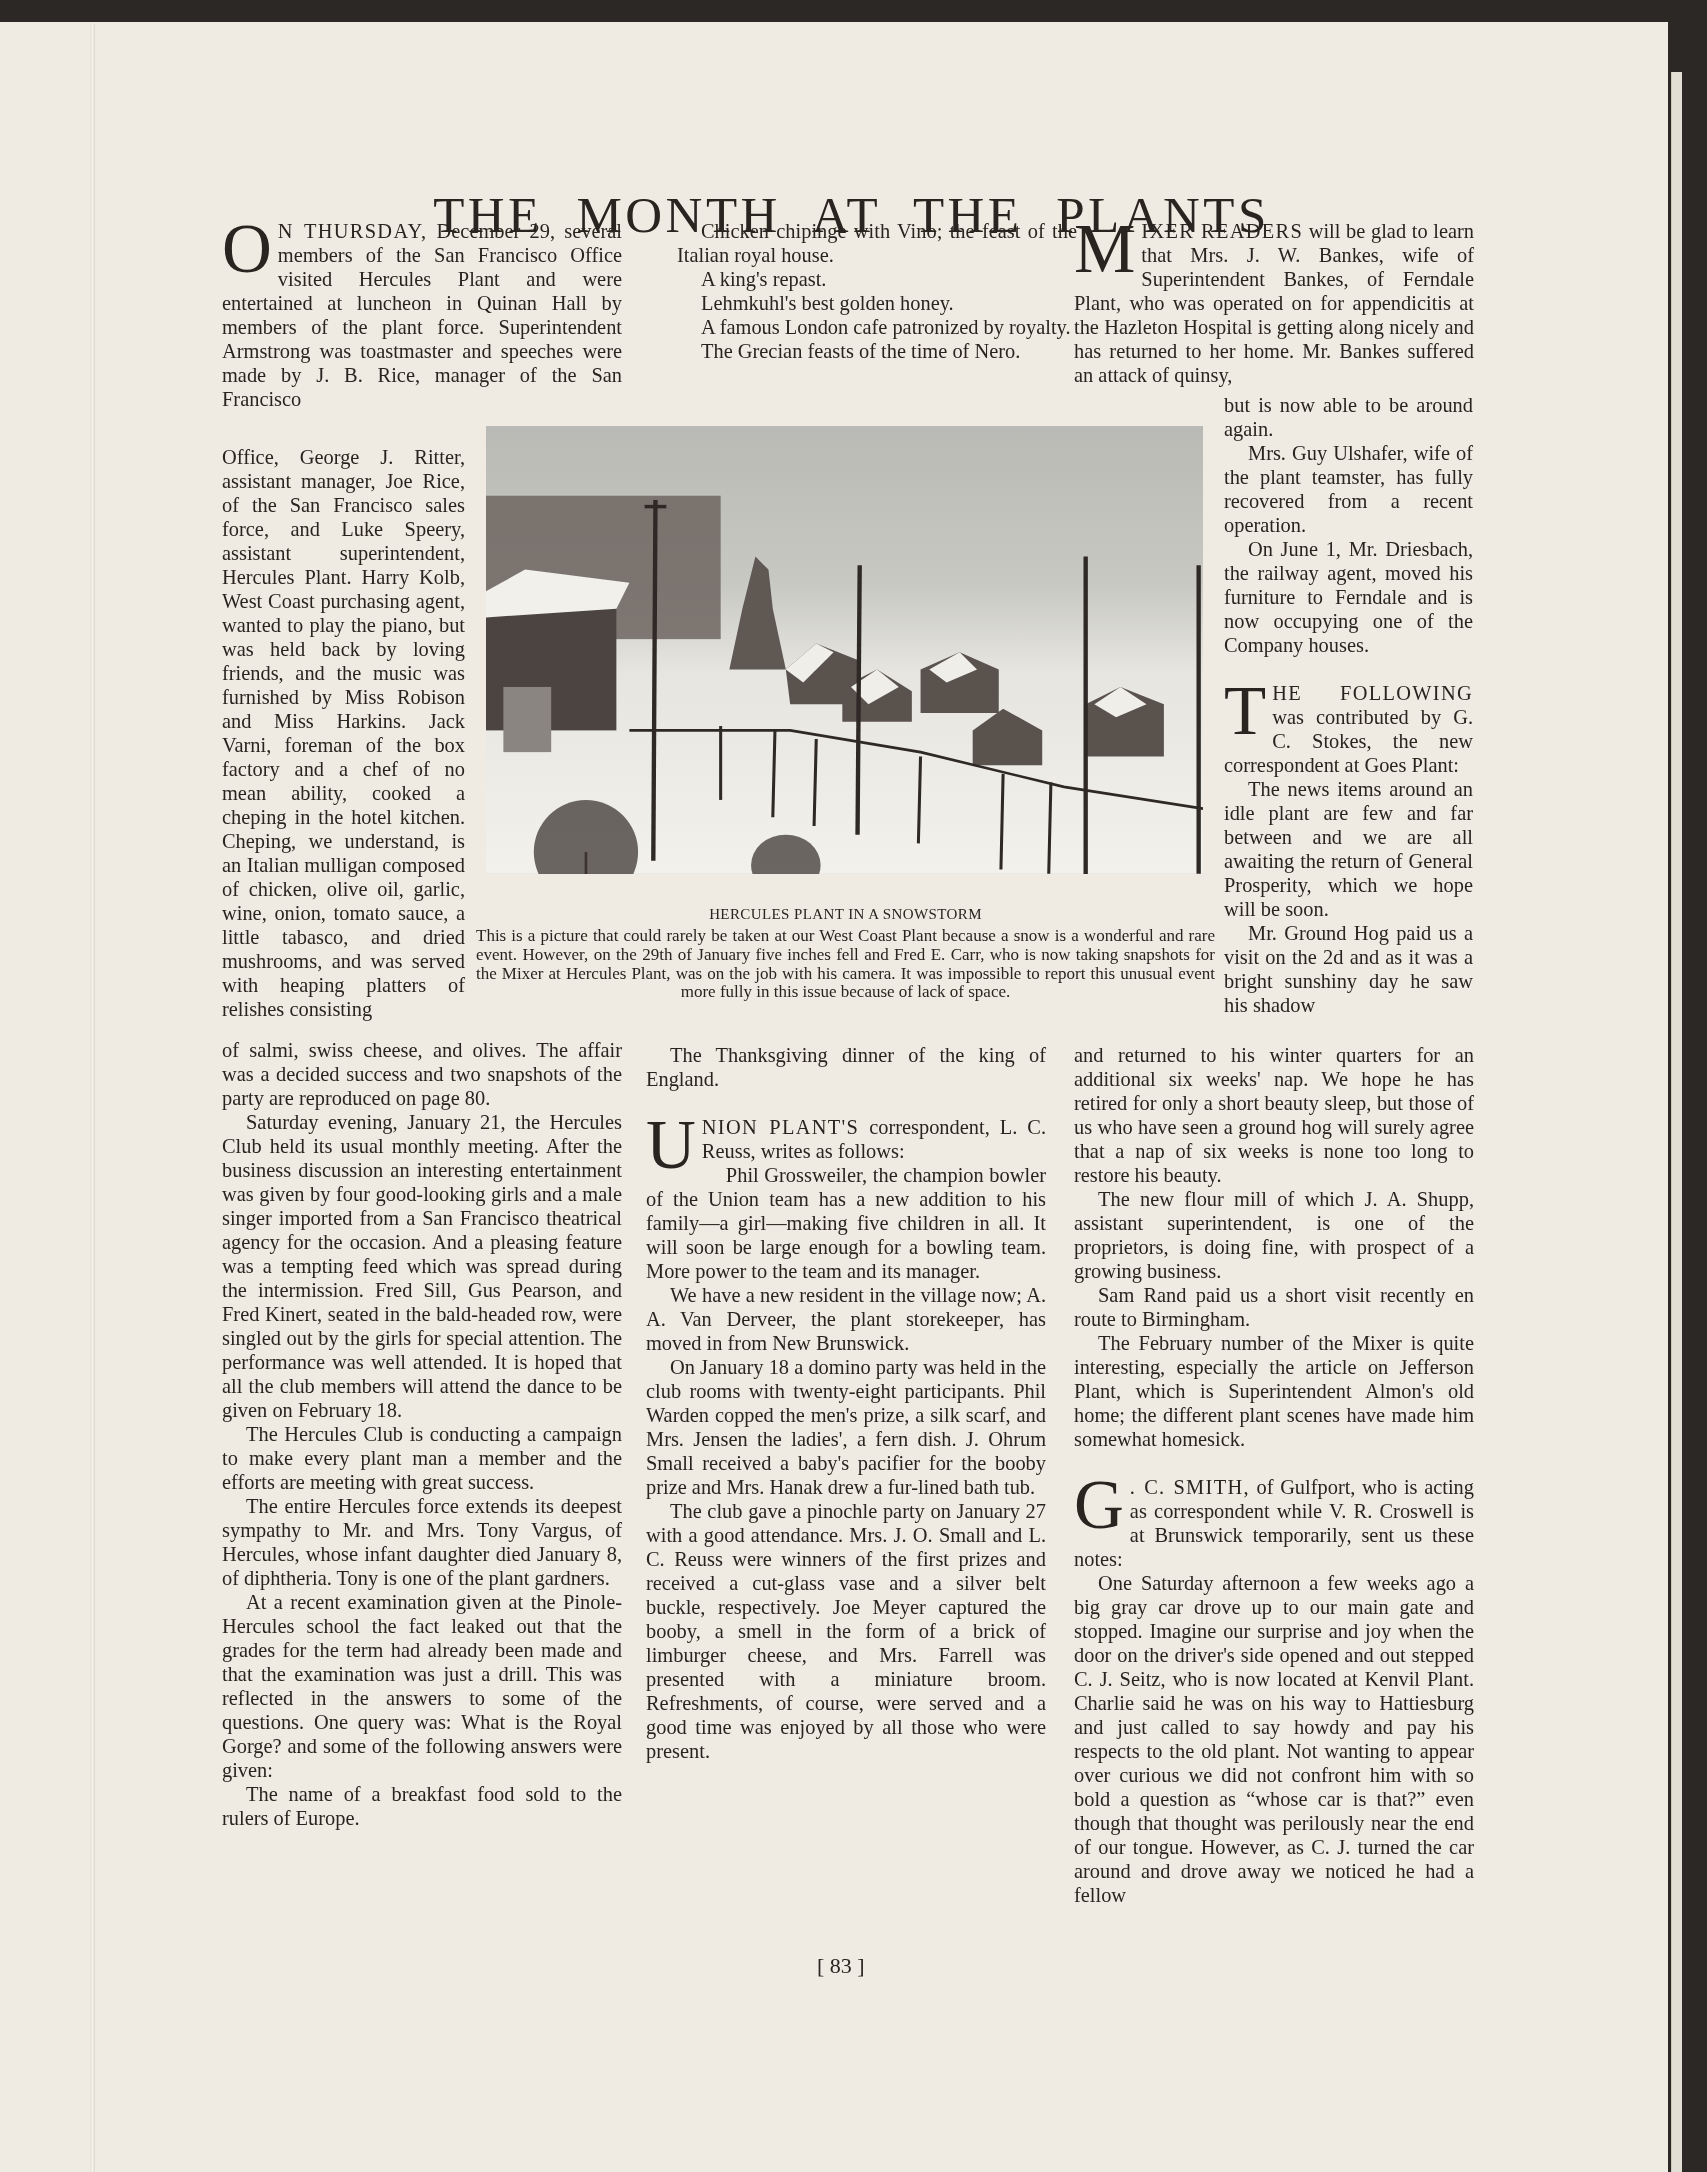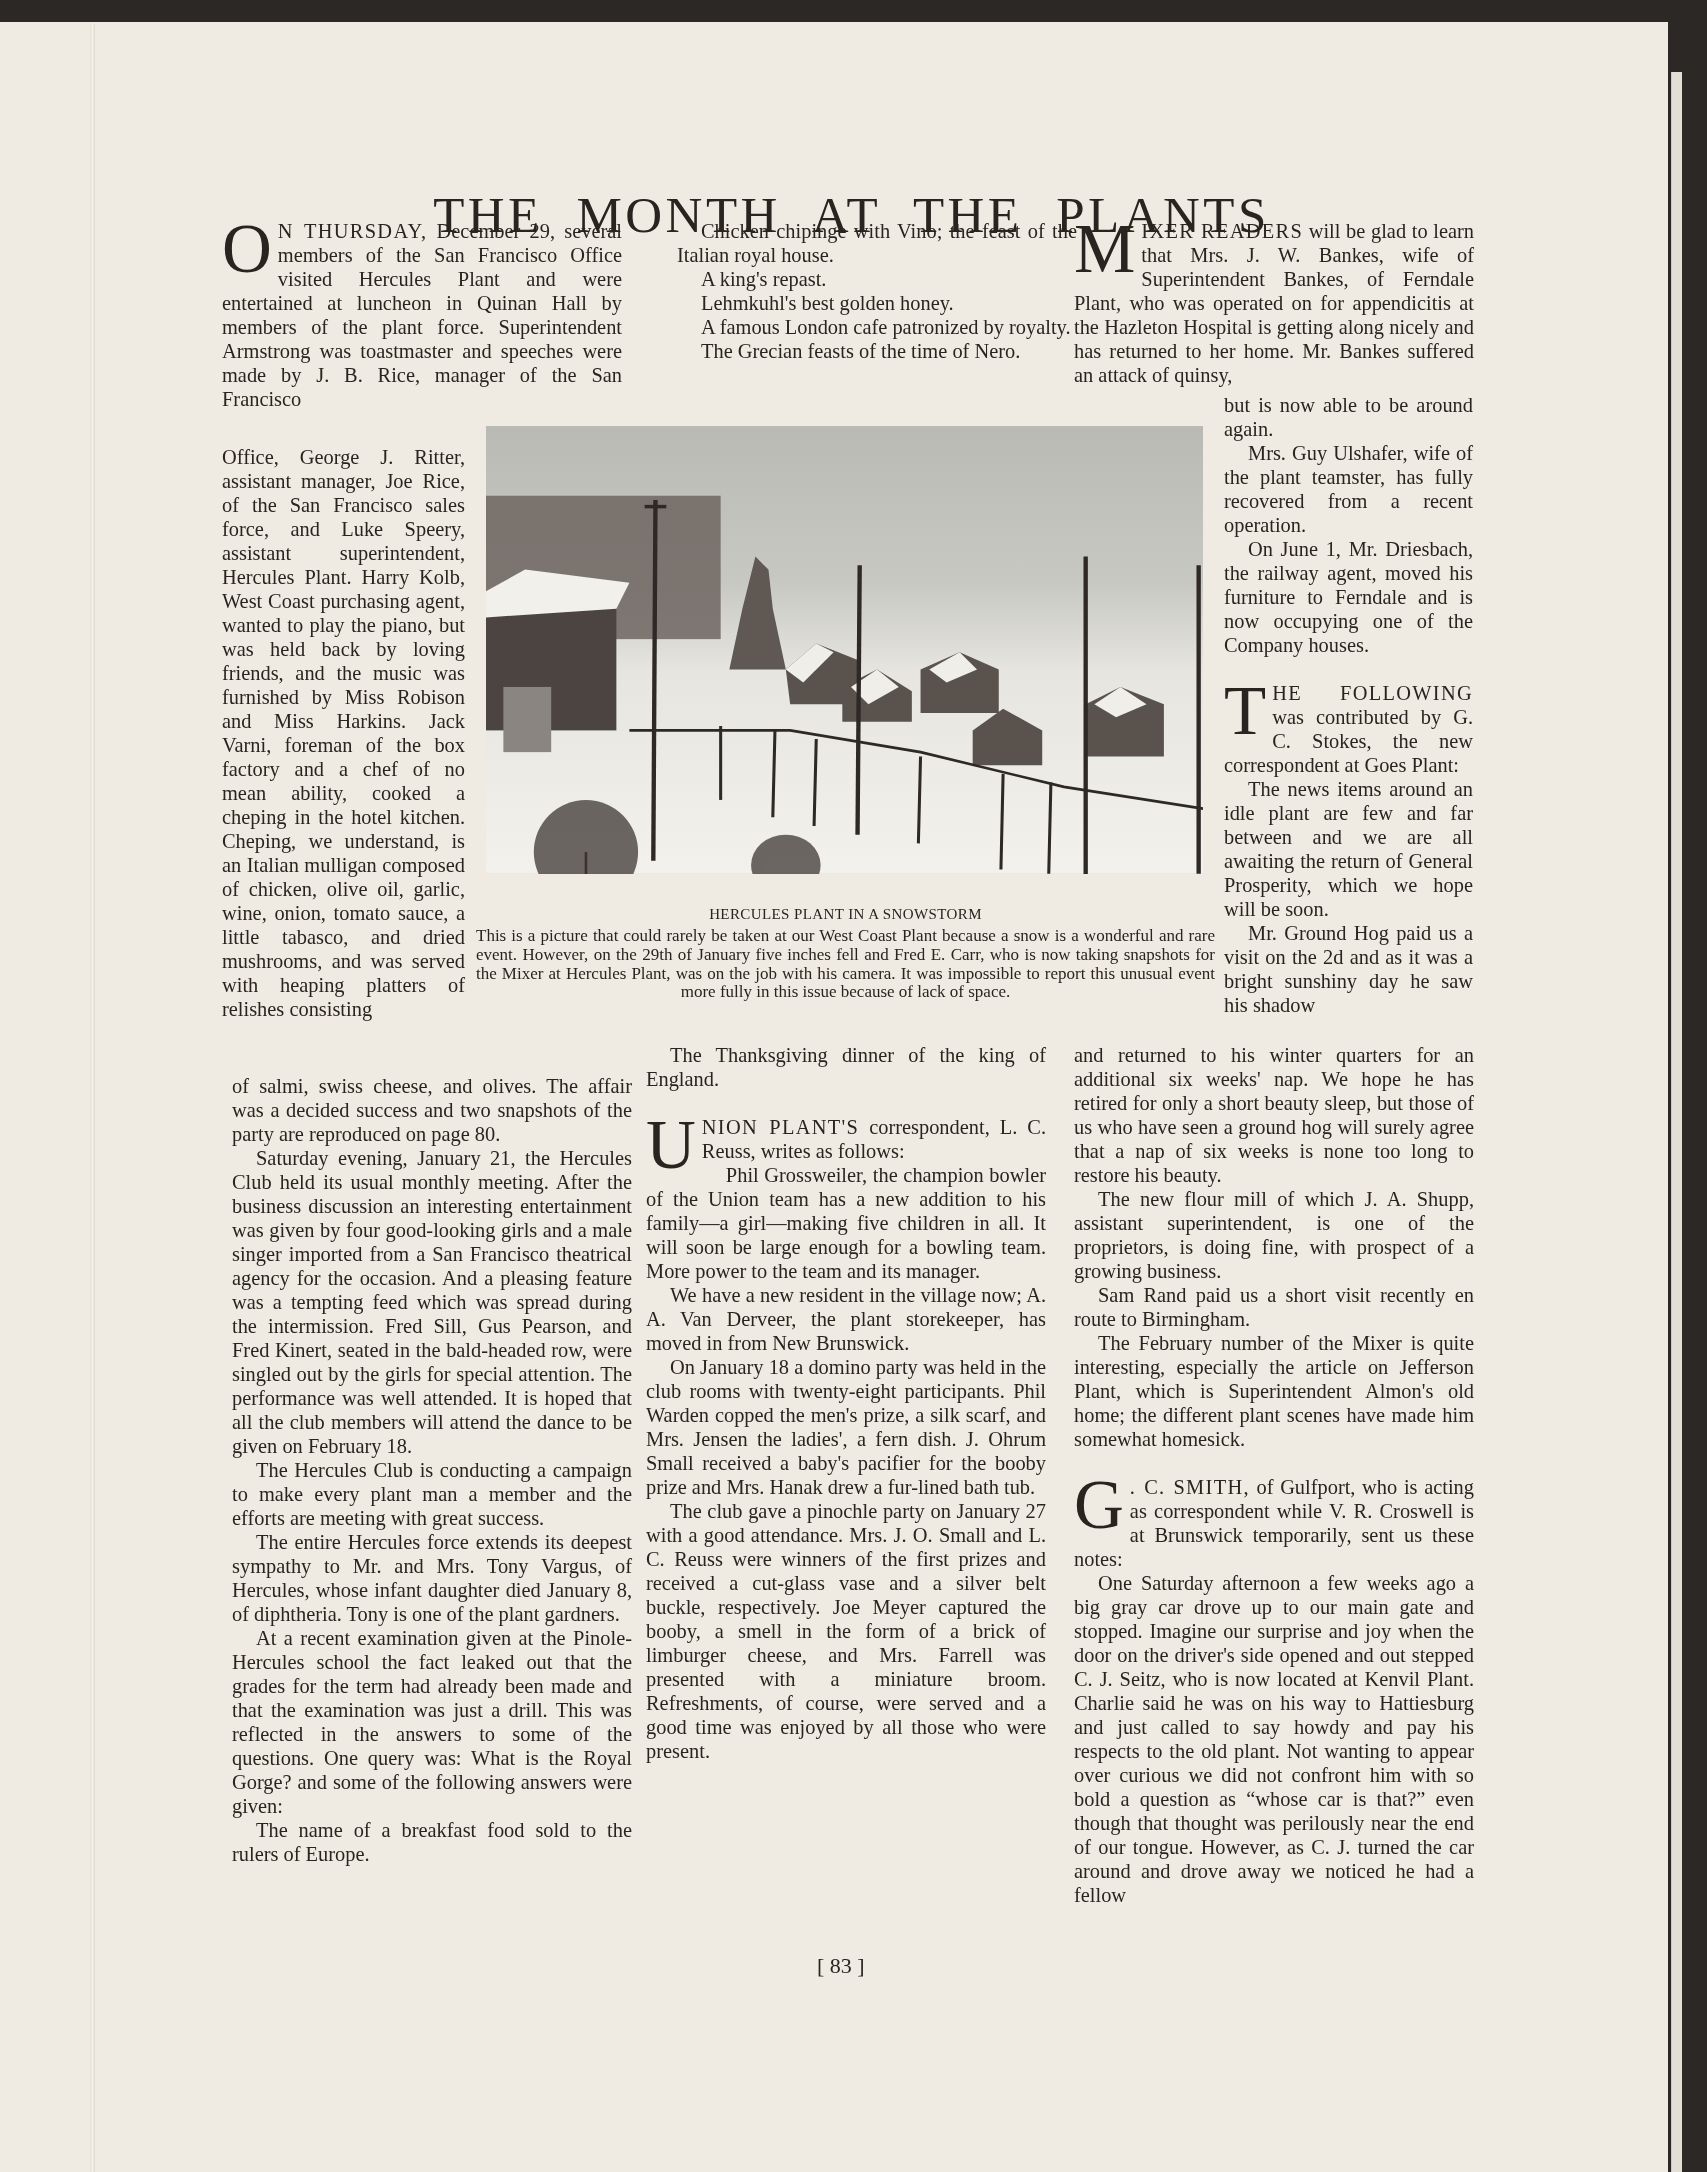--- a/index.html
+++ b/index.html
@@ -37,21 +37,21 @@
   .col p { margin:0; text-indent:24px; }
   .col p.noind { text-indent:0; }
   .col p.gap { margin-top:24px; }
   .dropcap {
     float:left; font-size:69px; line-height:52px; margin:3.5px 6px -1.7px 0;
     font-family:"Liberation Serif", serif;
   }
   .caps { letter-spacing:1.3px; }
   .col1a { left:222px; top:219px; width:400px; }
   .col1b { left:222px; top:413px; width:243px;margin-top:32px; }
-  .col1c { left:232px; top:1038px; width:400px;margin-top:36px; }
+  .col1c { left:222px; top:1038px; width:400px; }
   .col2a { left:677px; top:219px; width:400px; }
   .col2b { left:646px; top:1043px; width:400px; }
   .col3a { left:1074px; top:219px; width:400px; }
   .col3b { left:1224px; top:393px; width:249px; }
   .col3c { left:1074px; top:1043px; width:400px; }
   .photo {
     position:absolute; left:486px; top:426px; width:717px; height:448px;
     overflow:hidden; background:#c9c8c2;
   }
   .caption {

